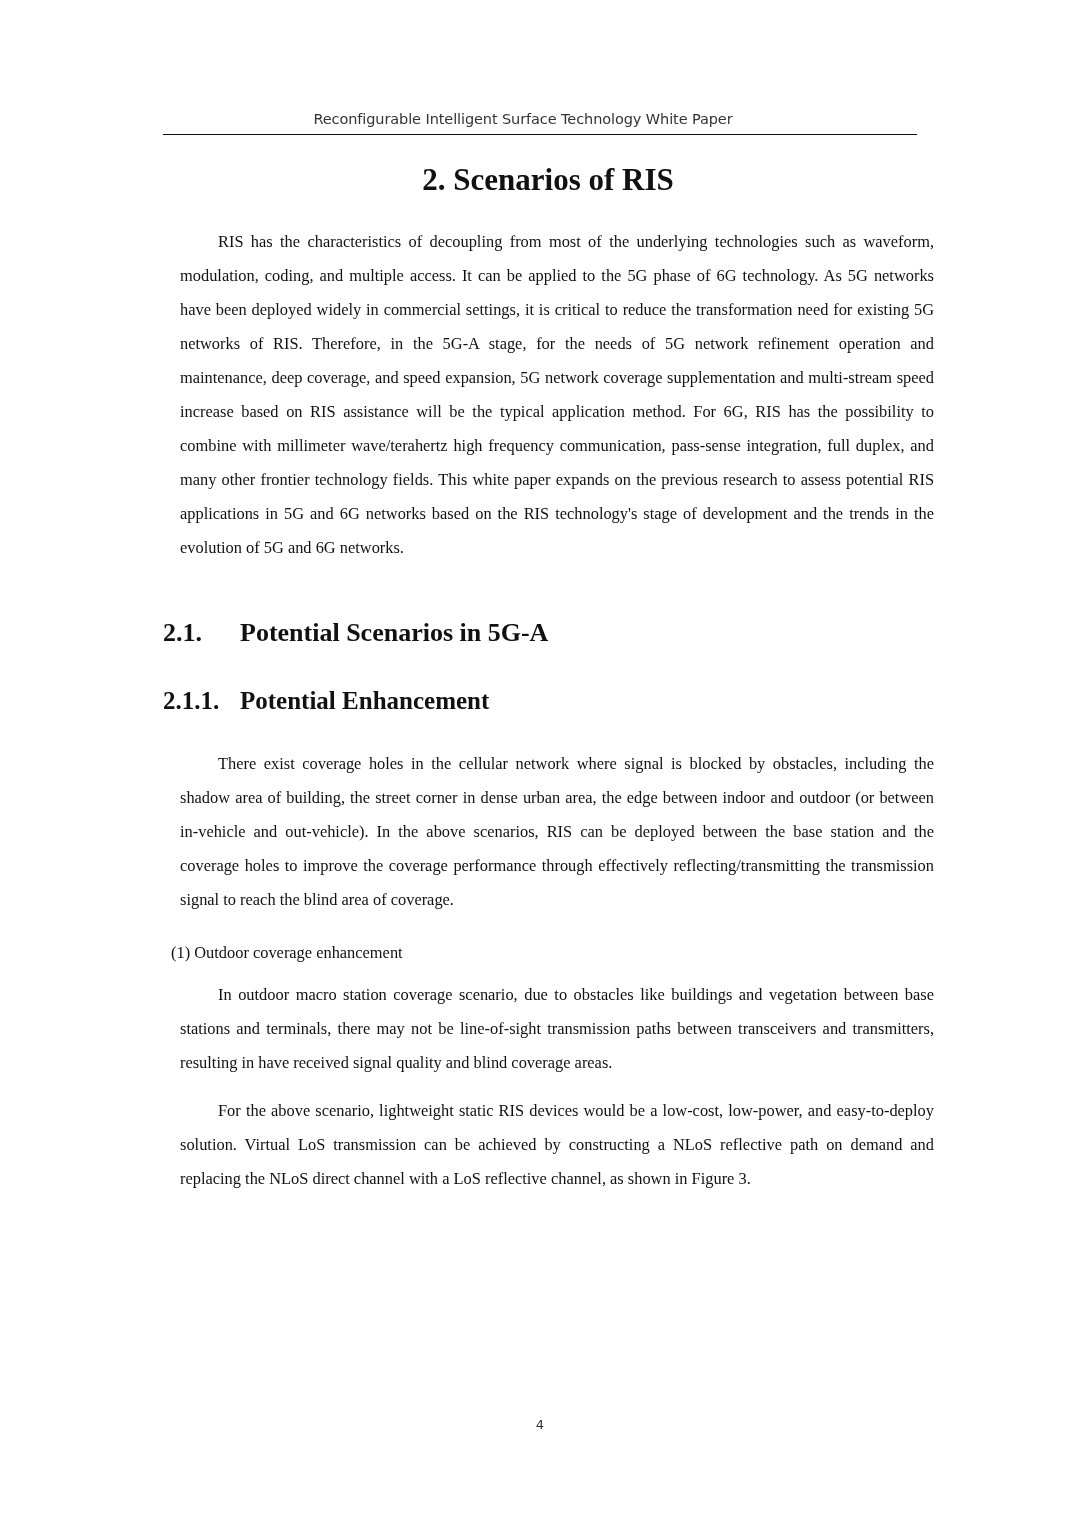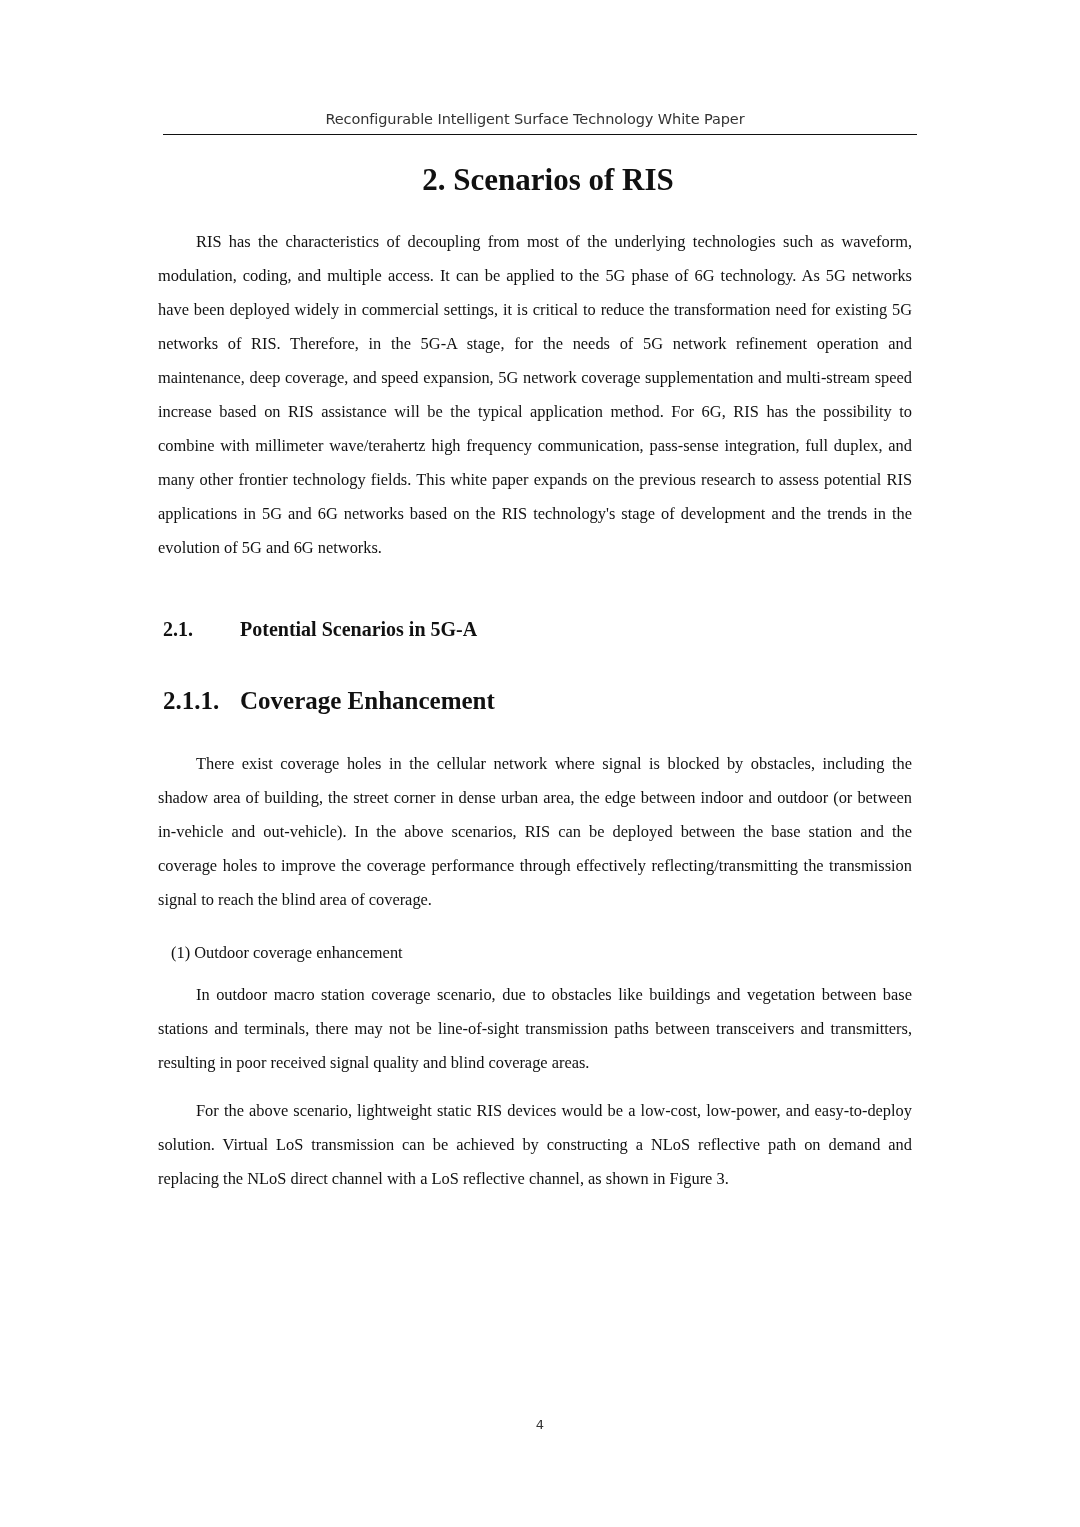--- a/index.html
+++ b/index.html
@@ -1,36 +1,36 @@
 <!DOCTYPE html>
 <html><head>
 <meta charset="utf-8">
 <style>
   html, body { margin: 0; padding: 0; background: #ffffff; }
   body { width: 1080px; height: 1527px; position: relative; overflow: hidden; color: #111; }
   .page { position: absolute; left: 0; top: 0; width: 1080px; height: 1527px; background: #fff; }
   .running-header {
-    position: absolute; left: 158px; width: 754px; top: 111px;
+    position: absolute; left: 146px; width: 754px; top: 111px;
     text-align: center; font-family: "DejaVu Sans", sans-serif; font-size: 14.5px; color: #333;
     letter-spacing: -0.1px;
   }
   .header-rule { position: absolute; left: 163px; width: 754px; top: 134px; height: 0; border-top: 1.6px solid #111; }
   .chapter-title {
     position: absolute; left: 163px; width: 754px; top: 154px; text-align: center;
     font-family: "Liberation Serif", serif; font-weight: bold; font-size: 31px; margin: 8px;
   }
   .body-text {
-    position: absolute; left: 158px; width: 754px;
+    position: absolute; left: 180px; width: 754px;
     font-family: "Liberation Serif", serif; font-size: 16.4px; line-height: 34px;
     text-align: justify; margin: 0; color: #111;
   }
   .indent { text-indent: 38px; }
   .h2 {
     position: absolute; left: 163px; top: 618px; margin: 0;
-    font-family: "Liberation Serif", serif; font-weight: bold; font-size: 20px;
+    font-family: "Liberation Serif", serif; font-weight: bold; font-size: 26px;
   }
   .h2 .num { display: inline-block; width: 77px; }
   .h3 {
     position: absolute; left: 163px; top: 687px; margin: 0;
     font-family: "Liberation Serif", serif; font-weight: bold; font-size: 25px;
   }
   .h3 .num { display: inline-block; width: 77px; }
   .item-label {
     position: absolute; left: 163px; top: 935px; margin: 8px;
     font-family: "Liberation Serif", serif; font-size: 16.4px;
@@ -49,25 +49,25 @@
 
   <h1 class="chapter-title">2. Scenarios of RIS</h1>
 
   <p class="body-text indent" style="top:225px;">RIS has the characteristics of decoupling from most of the underlying technologies such as waveform, modulation, coding, and multiple access. It can be applied to the 5G phase of 6G technology. As 5G networks have been deployed widely in commercial settings, it is critical to reduce the transformation need for existing 5G networks of RIS. Therefore, in the 5G-A stage, for the needs of 5G network refinement operation and maintenance, deep coverage, and speed expansion, 5G network coverage supplementation and multi-stream speed increase based on RIS assistance will be the typical application method. For 6G, RIS has the possibility to combine with millimeter wave/terahertz high frequency communication, pass-sense integration, full duplex, and many other frontier technology fields. This white paper expands on the previous research to assess potential RIS applications in 5G and 6G networks based on the RIS technology's stage of development and the trends in the evolution of 5G and 6G networks.</p>
 
   <h2 class="h2">
     <span class="num">2.1.</span><span>Potential Scenarios in 5G-A</span>
   </h2>
 
   <h3 class="h3">
-    <span class="num">2.1.1.</span><span>Coverage Enhancement</span>
+    <span class="num">2.1.1.</span><span>Potential Enhancement</span>
   </h3>
 
   <p class="body-text indent" style="top:747px;">There exist coverage holes in the cellular network where signal is blocked by obstacles, including the shadow area of building, the street corner in dense urban area, the edge between indoor and outdoor (or between in-vehicle and out-vehicle). In the above scenarios, RIS can be deployed between the base station and the coverage holes to improve the coverage performance through effectively reflecting/transmitting the transmission signal to reach the blind area of coverage.</p>
 
   <p class="item-label">(1) Outdoor coverage enhancement</p>
 
-  <p class="body-text indent" style="top:978px;">In outdoor macro station coverage scenario, due to obstacles like buildings and vegetation between base stations and terminals, there may not be line-of-sight transmission paths between transceivers and transmitters, resulting in poor received signal quality and blind coverage areas.</p>
+  <p class="body-text indent" style="top:978px;">In outdoor macro station coverage scenario, due to obstacles like buildings and vegetation between base stations and terminals, there may not be line-of-sight transmission paths between transceivers and transmitters, resulting in have received signal quality and blind coverage areas.</p>
 
   <p class="body-text indent" style="top:1094px;">For the above scenario, lightweight static RIS devices would be a low-cost, low-power, and easy-to-deploy solution. Virtual LoS transmission can be achieved by constructing a NLoS reflective path on demand and replacing the NLoS direct channel with a LoS reflective channel, as shown in Figure 3.</p>
 
   <div class="page-number">4</div>
 </div>
 
 </body></html>

